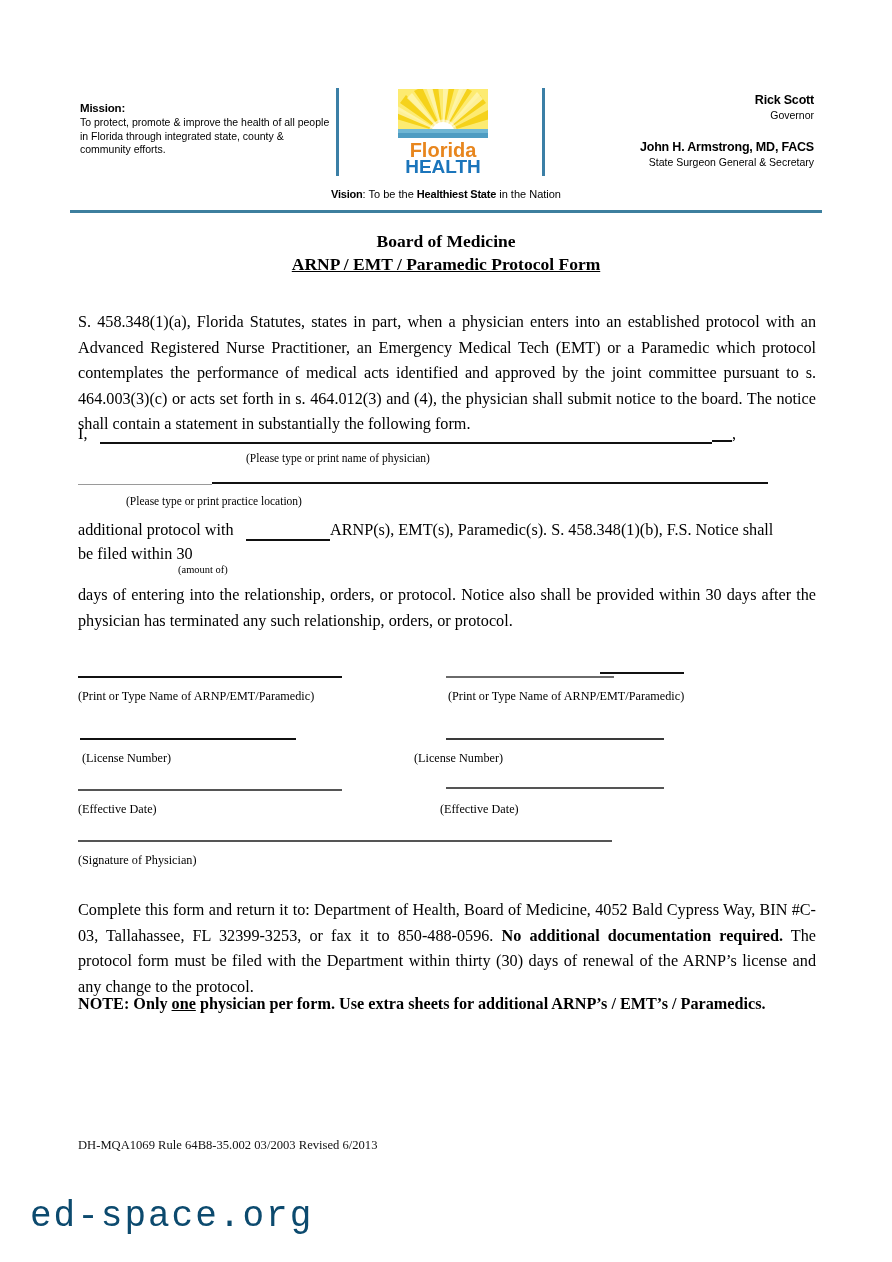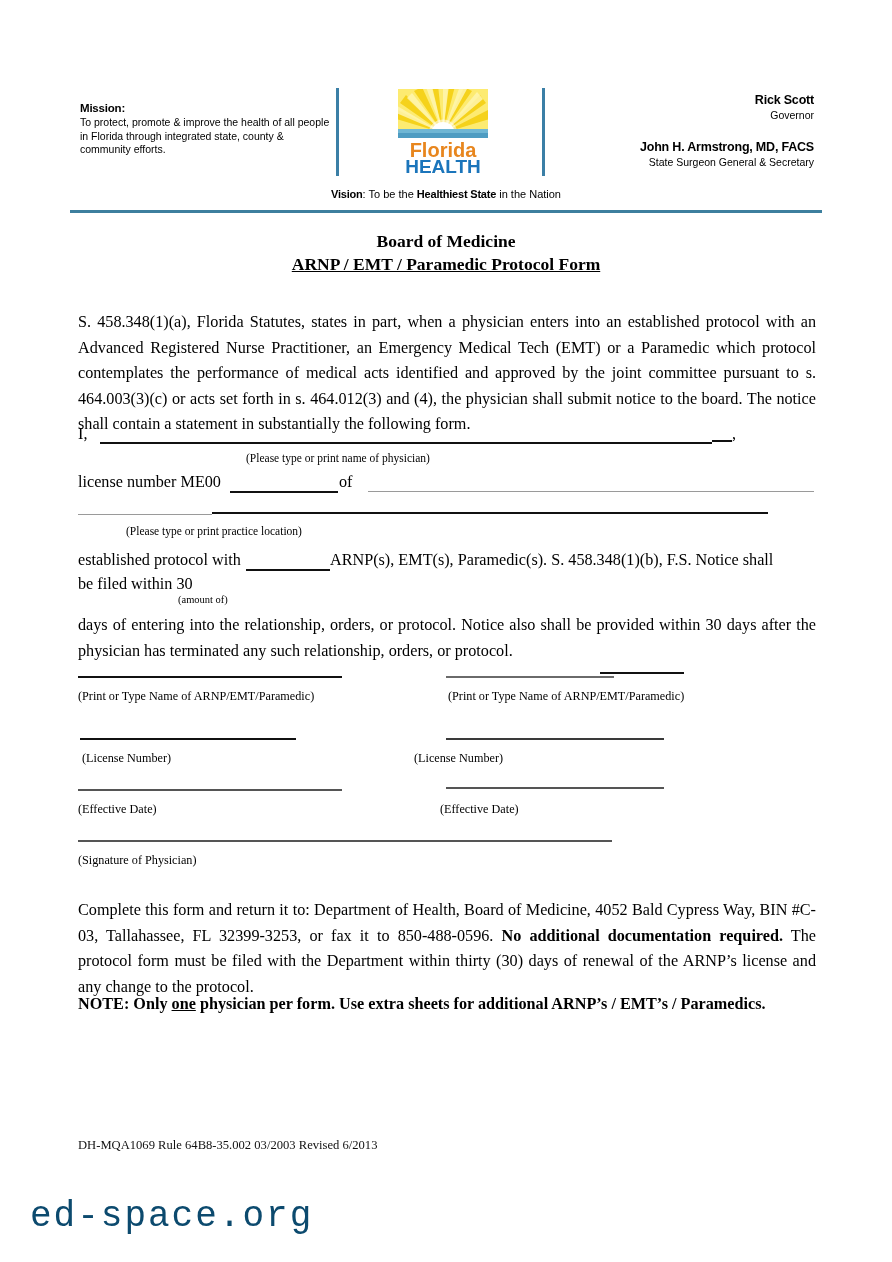--- a/index.html
+++ b/index.html
@@ -347,38 +347,32 @@
     <div class="row" style="height:30px;">
       <span class="lbl" style="position:absolute;left:0;top:0;">I,</span>
       <div class="u-line u-dark" style="left:22px; top:19px; width:612px;"></div>
       <div class="u-line" style="left:634px; top:17px; width:20px; height:2.4px; background:#111;"></div>
       <span class="lbl" style="position:absolute;left:654px;top:0;">,</span>
     </div>
     <div class="row" style="height:18px;">
       <span class="caption" style="position:absolute;left:168px;top:-2px;">(Please type or print name of physician)</span>
     </div>
 
-    <div class="row" style="height:30px;">
-      <span class="lbl" style="position:absolute;left:0;top:0;">license number ME00</span>
-      <div class="u-line u-dark" style="left:152px; top:20px; width:108px;"></div>
-      <span class="lbl" style="position:absolute;left:261px;top:0;">of</span>
-      <div class="u-line u-thin" style="left:290px; top:20px; width:446px;"></div>
-    </div>
 
     <div class="row" style="height:26px;">
       <div class="u-line u-thin" style="left:0; top:13px; width:134px;"></div>
       <div class="u-line u-dark" style="left:134px; top:11px; width:556px;"></div>
     </div>
     <div class="row" style="height:22px;">
       <span class="caption" style="position:absolute;left:48px;top:-3px;">(Please type or print practice location)</span>
     </div>
 
 
     <div class="row" style="height:24px;">
-      <span class="lbl" style="position:absolute;left:0;top:0;white-space:nowrap;">established protocol with</span>
+      <span class="lbl" style="position:absolute;left:0;top:0;white-space:nowrap;">additional protocol with</span>
       <div class="u-line" style="left:168px; top:20px; width:84px; height:1.8px; background:#111;"></div>
       <span class="lbl" style="position:absolute;left:252px;top:0;white-space:nowrap;">ARNP(s), EMT(s), Paramedic(s).    S. 458.348(1)(b), F.S. Notice shall</span>
     </div>
 
     <div class="row" style="height:22px;">
       <span class="lbl" style="position:absolute;left:0;top:0;white-space:nowrap;">be filed within 30</span>
     </div>
     <div class="row" style="height:18px;">
       <span class="caption" style="position:absolute;left:100px;top:-2px;font-size:10.5px;">(amount of)</span>
     </div>

